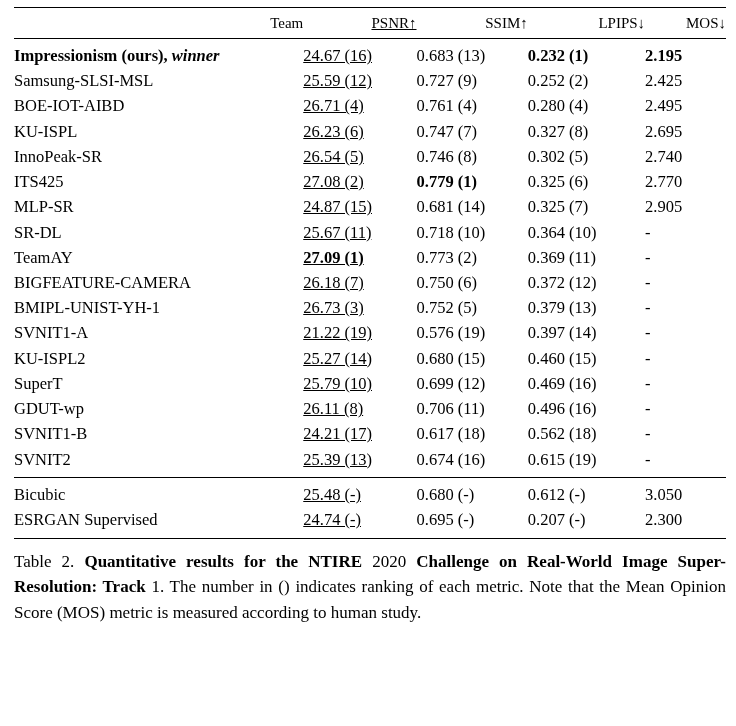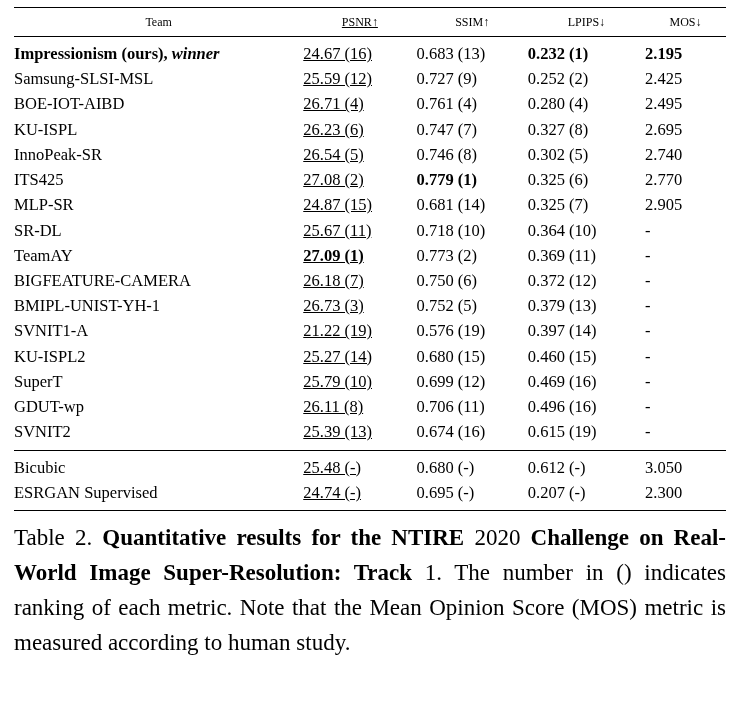--- a/index.html
+++ b/index.html
@@ -25,46 +25,46 @@
     font-size: 16.5px;
     border-top: 1.6px solid #000;
     border-bottom: 1.6px solid #000;
   }
   table.results th:nth-child(1), table.results td:nth-child(1) { width: 286px; }
   table.results th:nth-child(2), table.results td:nth-child(2) { width: 112px; text-decoration: underline; }
   table.results th:nth-child(3), table.results td:nth-child(3) { width: 110px; }
   table.results th:nth-child(4), table.results td:nth-child(4) { width: 116px; }
   table.results th:nth-child(5), table.results td:nth-child(5) { width: 80px;  }
   table.results th {
-    text-align: center;
+    text-align: right;
     font-weight: normal;
     padding: 7px 0 6px 0;
     border-bottom: 1.6px solid #000;
-    font-size: 12px;
+    font-size: 15px;
   }
   table.results td {
     text-align: left;
     padding: 1.4px 0;
     line-height: 1.36;
     white-space: nowrap;
     overflow: hidden;
   }
   tbody#rows-main tr:first-child td { padding-top: 6px; }
   tbody#rows-main tr:last-child td { padding-bottom: 6px; }
   tbody#rows-baseline tr:first-child td {
     border-top: 1.5px solid #000;
     padding-top: 6px;
   }
   tbody#rows-baseline tr:last-child td { padding-bottom: 6px; }
   .b { font-weight: bold; }
   .i { font-style: italic; }
   p.caption {
     width: 712px;
     margin: 10px 0 11px 0;
-    font-size: 23px;
+    font-size: 17px;
     line-height: 1.52;
     text-align: justify;
   }
 </style>
 </head>
 <body>
 
 <div class="page">
   <table class="results">
     <thead>
@@ -176,20 +176,27 @@
           <td><span>-</span></td>
         </tr>
         <tr>
           <td><span>GDUT-wp</span></td>
           <td><span>26.11 (8)</span></td>
           <td><span>0.706 (11)</span></td>
           <td><span>0.496 (16)</span></td>
           <td><span>-</span></td>
         </tr>
         <tr>
+          <td><span>SVNIT1-B</span></td>
+          <td><span>24.21 (17)</span></td>
+          <td><span>0.617 (18)</span></td>
+          <td><span>0.562 (18)</span></td>
+          <td><span>-</span></td>
+        </tr>
+        <tr>
           <td><span>SVNIT2</span></td>
           <td><span>25.39 (13)</span></td>
           <td><span>0.674 (16)</span></td>
           <td><span>0.615 (19)</span></td>
           <td><span>-</span></td>
         </tr>
       </tbody>
     <tbody id="rows-baseline">
         <tr>
           <td><span>Bicubic</span></td>

